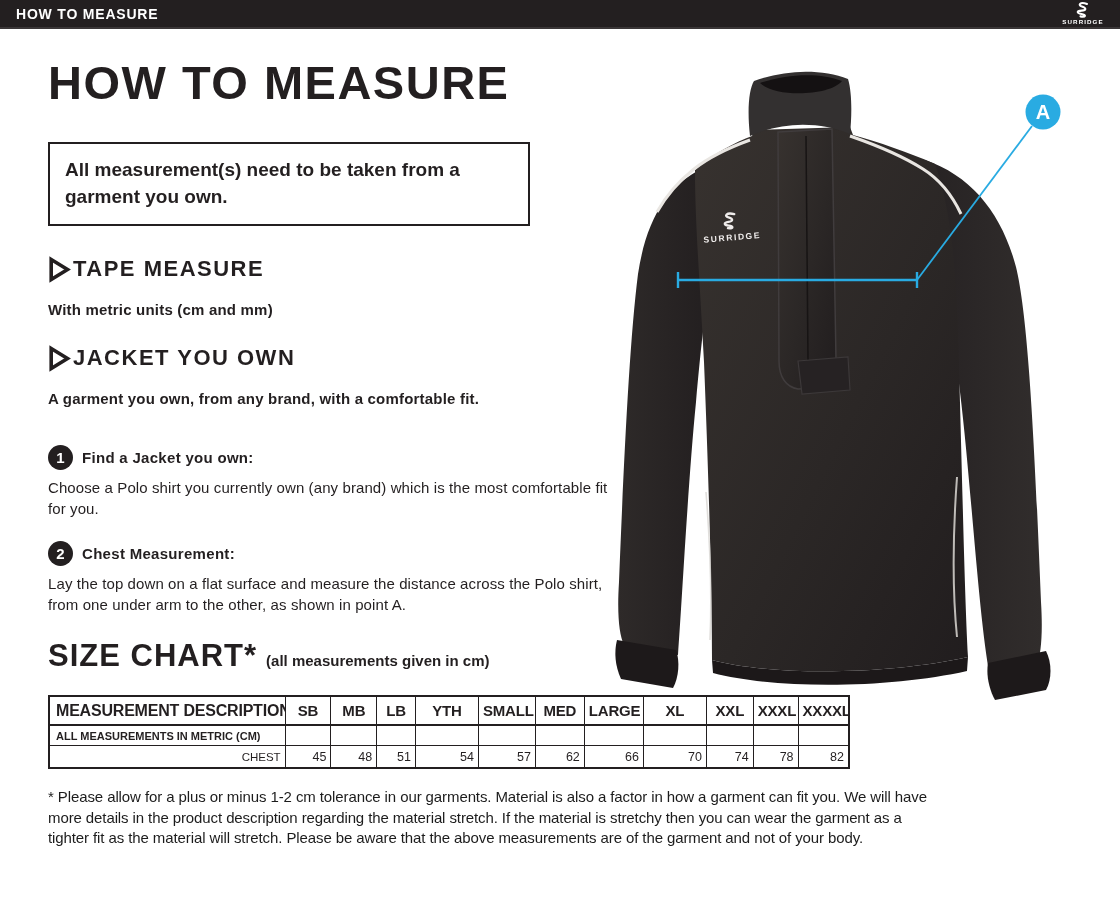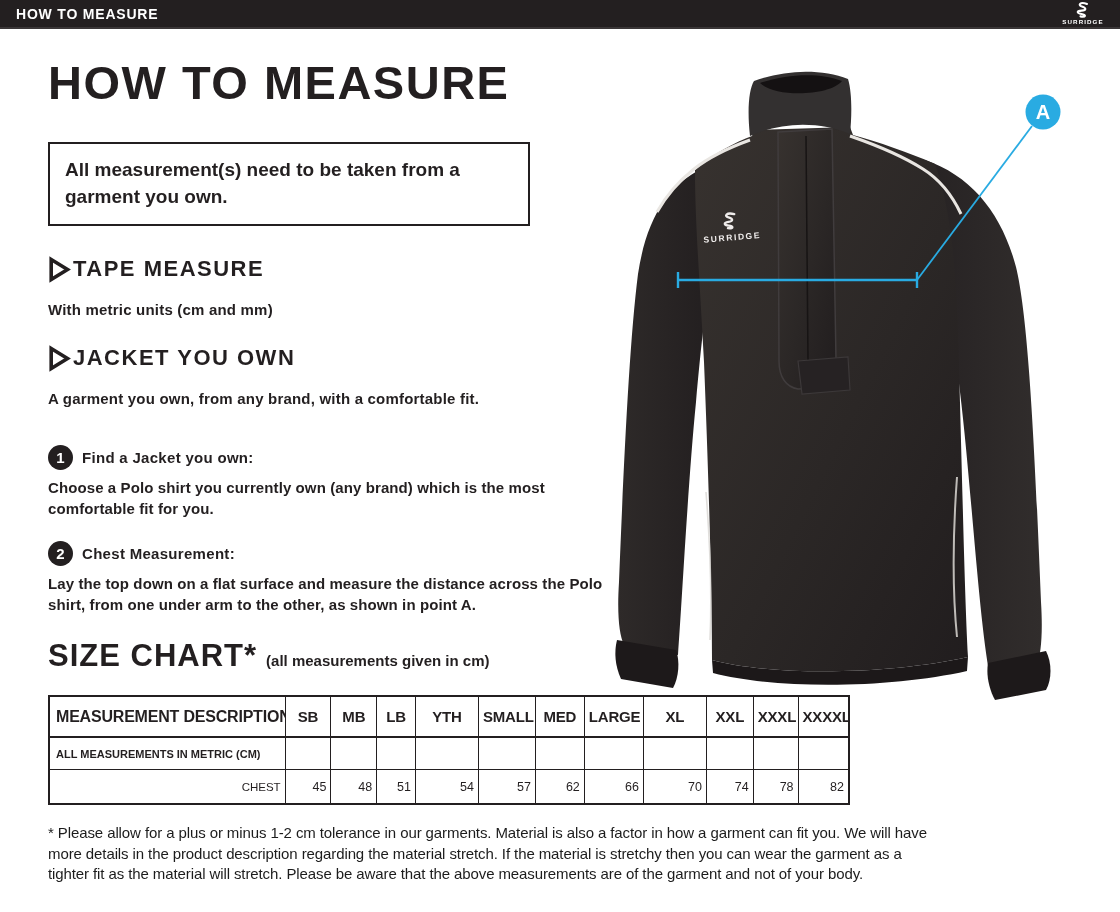--- a/index.html
+++ b/index.html
@@ -17,27 +17,27 @@
   .need-item + .need-item{margin-top:27px;}
   .need-item-head{display:flex;align-items:center;gap:2px;}
   .need-item-title{font-size:22px;font-weight:bold;letter-spacing:1.5px;}
   .need-item-desc{font-size:15px;font-weight:bold;margin-top:18px;letter-spacing:.2px;}
   .step{margin-top:38px;}
   .step + .step{margin-top:21px;}
   .step-head{display:flex;align-items:center;gap:9px;}
   .step-badge{width:25px;height:25px;border-radius:50%;background:#231f20;color:#fff;
     display:flex;align-items:center;justify-content:center;font-size:15px;font-weight:bold;flex:0 0 25px;}
   .step-title{font-size:15px;font-weight:bold;letter-spacing:.3px;}
-  .step-desc{font-size:15px;font-weight:bold;line-height:1.42;margin-top:7px;width:562px;letter-spacing:.1px;}
+  .step-desc{font-size:15px;font-weight:normal;line-height:1.42;margin-top:7px;width:562px;letter-spacing:.1px;}
   .sizechart-head{margin-top:23px;display:flex;align-items:baseline;gap:9px;}
   .sizechart-title{font-size:31px;font-weight:bold;letter-spacing:1px;text-align:center;}
   .sizechart-note{font-size:15px;font-weight:bold;}
   table.size-table{margin-top:21px;border-collapse:collapse;table-layout:fixed;width:802px;
     border:2.5px solid #231f20;}
-  .size-table th,.size-table td{border:1.5px solid #231f20;padding:6px 4px;overflow:hidden;white-space:nowrap;}
+  .size-table th,.size-table td{border:1.5px solid #231f20;padding:0 4px;overflow:hidden;white-space:nowrap;}
   .size-table thead th{height:27px;font-size:15px;font-weight:bold;letter-spacing:-.2px;text-align:center;
     border-bottom-width:2.5px;}
   .size-table thead th.desc-col{text-align:left;padding-left:6px;font-size:16px;}
   .size-table tr.metric-row td{height:19px;font-size:11px;font-weight:bold;}
   .size-table tr.chest-row td{height:21px;font-size:12.5px;text-align:right;}
   .size-table td.row-label{text-align:left;padding-left:6px;}
   .size-table tr.chest-row td.row-label{font-size:11.5px;}
   .footnote{margin-top:18px;width:896px;font-size:15px;line-height:1.37;letter-spacing:-.1px;color:#1c1c1c;}
   .diagram{position:absolute;left:600px;top:62px;width:480px;height:645px;}
   .tri-icon{display:block;}

